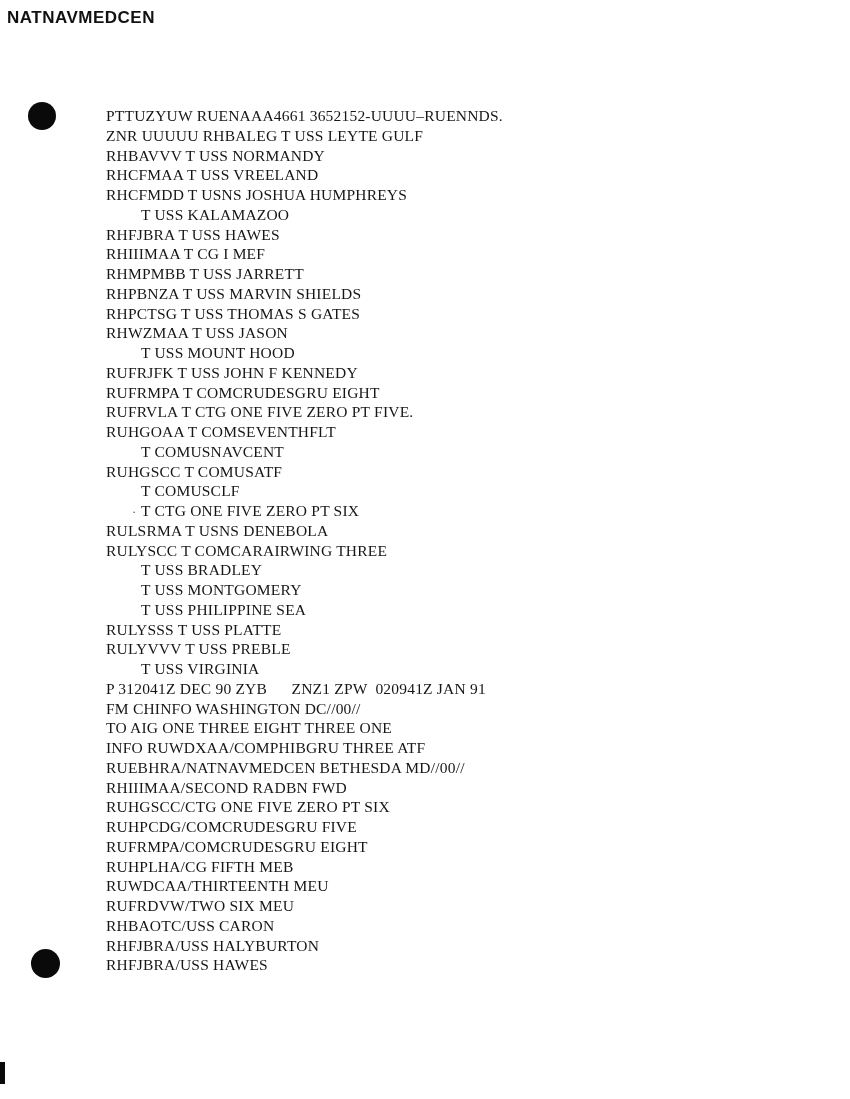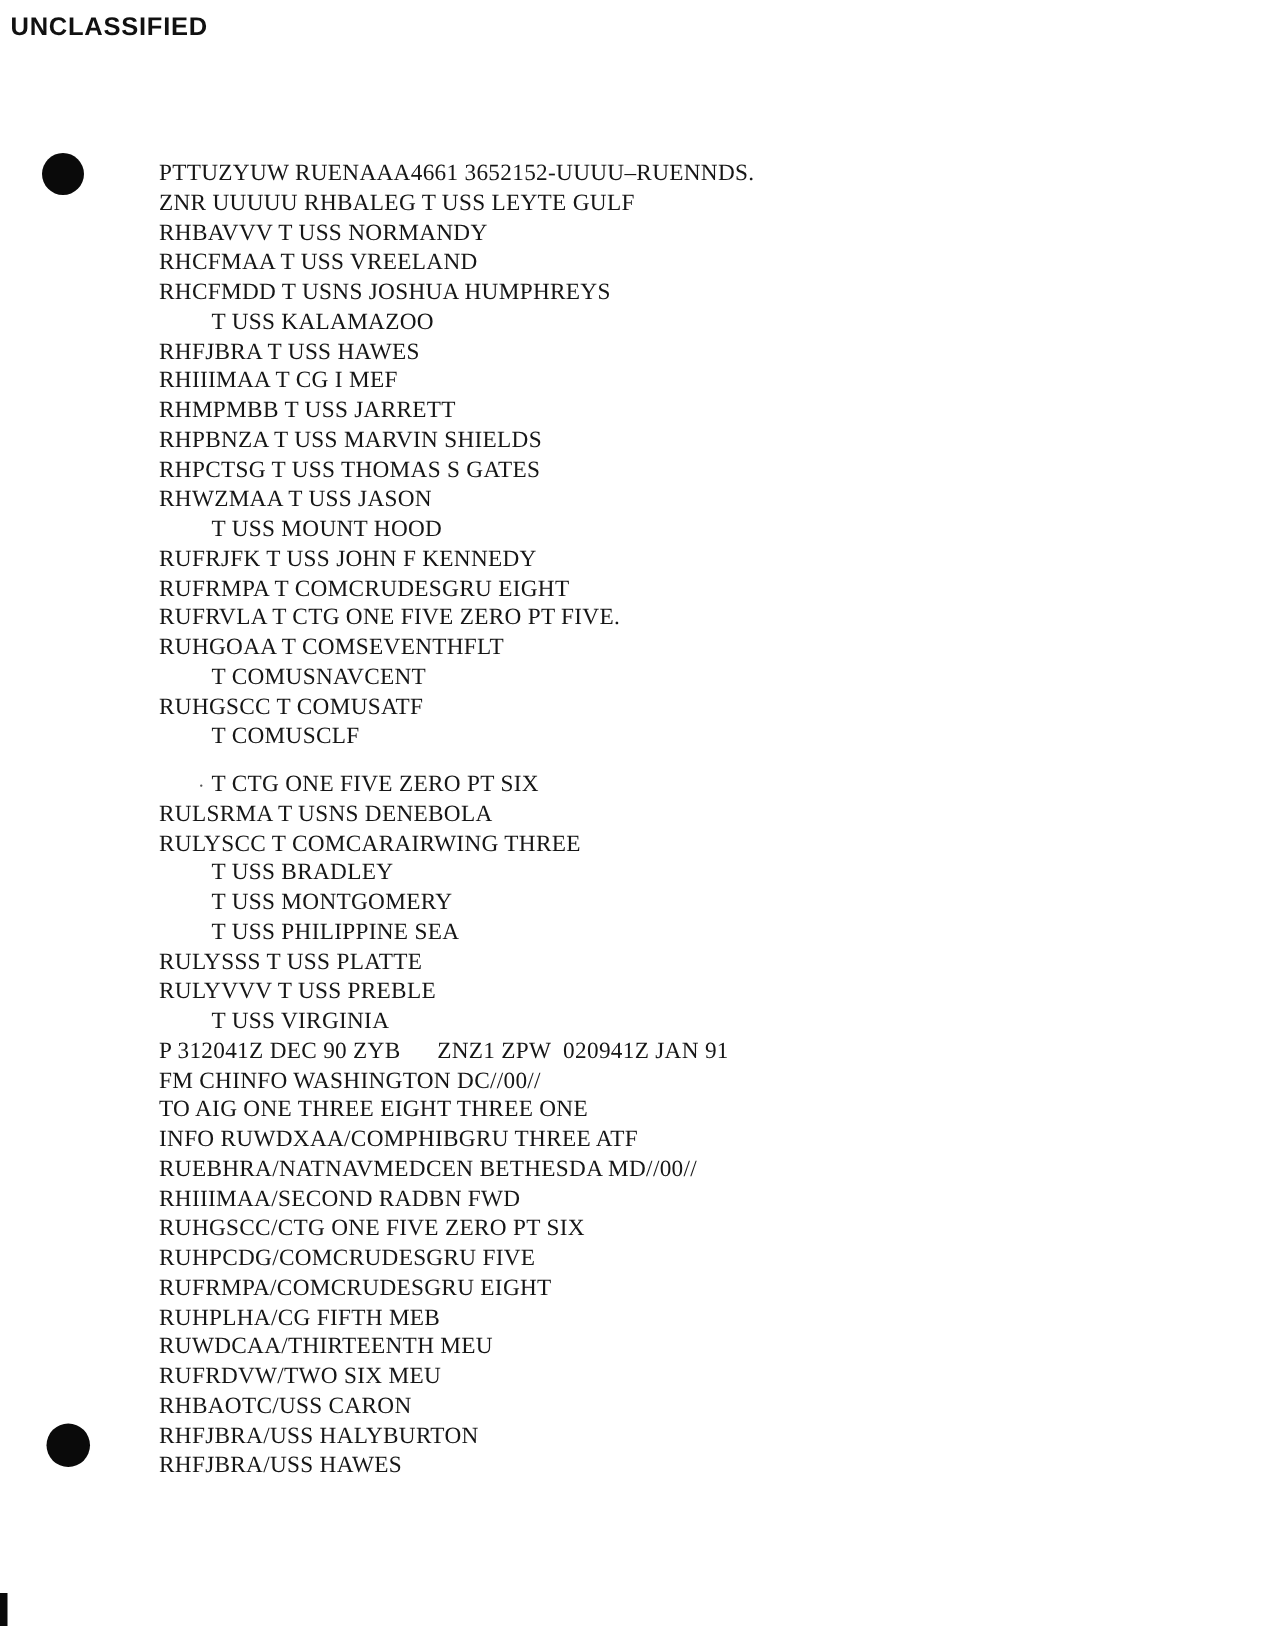--- a/index.html
+++ b/index.html
@@ -67,37 +67,36 @@
     color: var(--ink);
   }
   .message .line {
     height: 19.75px;
   }
   .message .line.indent {
     padding-left: 35px;
   }
   .message .line.premark {
     position: relative;
-    margin-top: 12px;
   }
   .message .line.premark::before {
     content: "·";
     position: absolute;
     left: 26px;
     top: 1px;
     font-size: 13px;
     color: #555;
   }
 </style>
 </head>
 <body>
 
 <div class="page">
 
-  <div class="classification">UNCLASSIFIED</div>
+  <div class="classification">NATNAVMEDCEN</div>
 
   <div class="hole top"></div>
 
   <div class="message" id="message-lines"><div class="line">PTTUZYUW RUENAAA4661 3652152-UUUU–RUENNDS.</div><div class="line">ZNR UUUUU RHBALEG T USS LEYTE GULF</div><div class="line">RHBAVVV T USS NORMANDY</div><div class="line">RHCFMAA T USS VREELAND</div><div class="line">RHCFMDD T USNS JOSHUA HUMPHREYS</div><div class="line indent">T USS KALAMAZOO</div><div class="line">RHFJBRA T USS HAWES</div><div class="line">RHIIIMAA T CG I MEF</div><div class="line">RHMPMBB T USS JARRETT</div><div class="line">RHPBNZA T USS MARVIN SHIELDS</div><div class="line">RHPCTSG T USS THOMAS S GATES</div><div class="line">RHWZMAA T USS JASON</div><div class="line indent">T USS MOUNT HOOD</div><div class="line">RUFRJFK T USS JOHN F KENNEDY</div><div class="line">RUFRMPA T COMCRUDESGRU EIGHT</div><div class="line">RUFRVLA T CTG ONE FIVE ZERO PT FIVE.</div><div class="line">RUHGOAA T COMSEVENTHFLT</div><div class="line indent">T COMUSNAVCENT</div><div class="line">RUHGSCC T COMUSATF</div><div class="line indent">T COMUSCLF</div><div class="line indent premark">T CTG ONE FIVE ZERO PT SIX</div><div class="line">RULSRMA T USNS DENEBOLA</div><div class="line">RULYSCC T COMCARAIRWING THREE</div><div class="line indent">T USS BRADLEY</div><div class="line indent">T USS MONTGOMERY</div><div class="line indent">T USS PHILIPPINE SEA</div><div class="line">RULYSSS T USS PLATTE</div><div class="line">RULYVVV T USS PREBLE</div><div class="line indent">T USS VIRGINIA</div><div class="line">P 312041Z DEC 90 ZYB      ZNZ1 ZPW  020941Z JAN 91</div><div class="line">FM CHINFO WASHINGTON DC//00//</div><div class="line">TO AIG ONE THREE EIGHT THREE ONE</div><div class="line">INFO RUWDXAA/COMPHIBGRU THREE ATF</div><div class="line">RUEBHRA/NATNAVMEDCEN BETHESDA MD//00//</div><div class="line">RHIIIMAA/SECOND RADBN FWD</div><div class="line">RUHGSCC/CTG ONE FIVE ZERO PT SIX</div><div class="line">RUHPCDG/COMCRUDESGRU FIVE</div><div class="line">RUFRMPA/COMCRUDESGRU EIGHT</div><div class="line">RUHPLHA/CG FIFTH MEB</div><div class="line">RUWDCAA/THIRTEENTH MEU</div><div class="line">RUFRDVW/TWO SIX MEU</div><div class="line">RHBAOTC/USS CARON</div><div class="line">RHFJBRA/USS HALYBURTON</div><div class="line">RHFJBRA/USS HAWES</div></div>
 
   <div class="hole bottom"></div>
 
   <div class="edge-mark"></div>
 
 </div>

